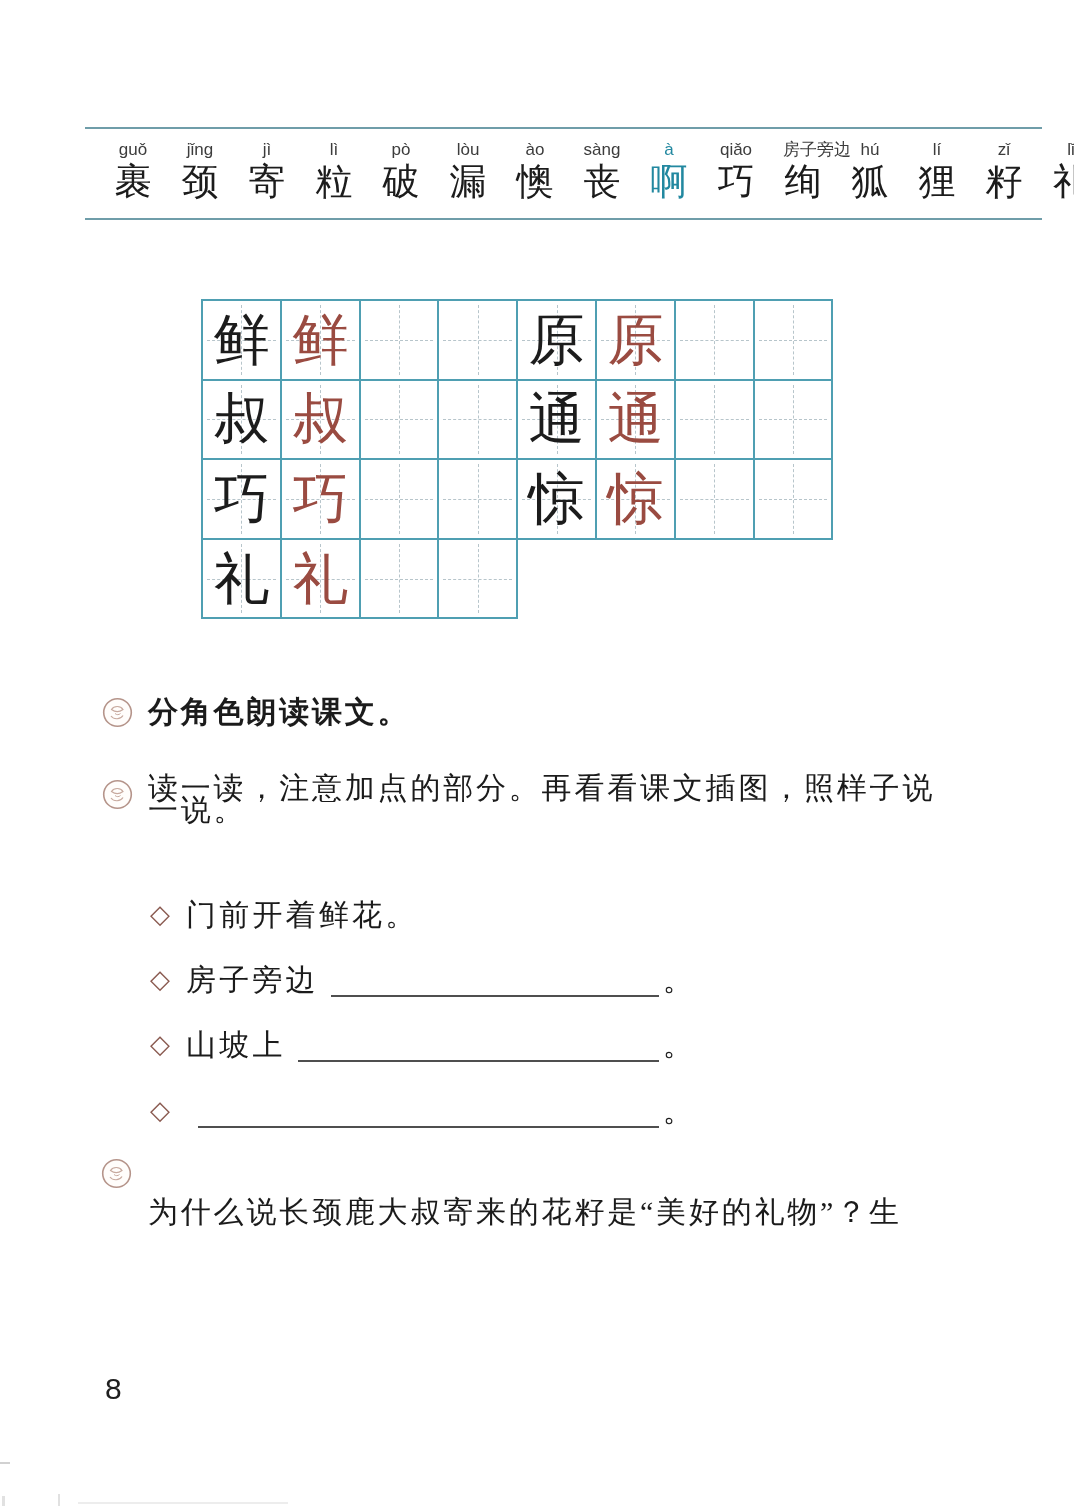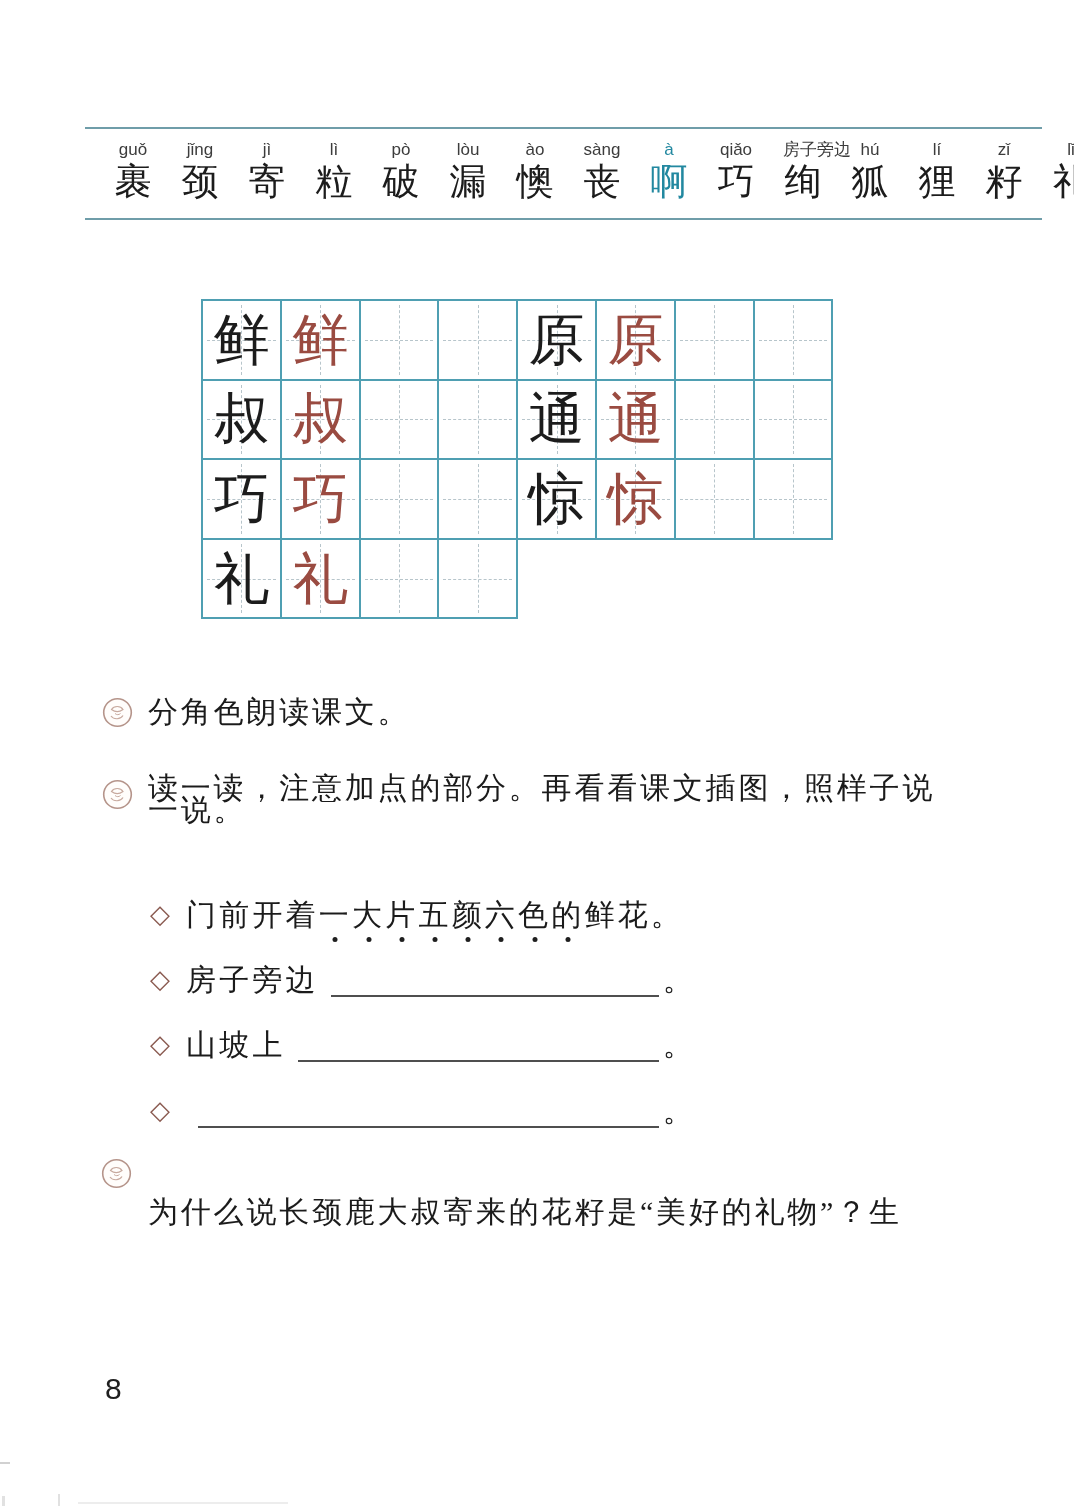--- a/index.html
+++ b/index.html
@@ -224,35 +224,34 @@
         </div>
       </div>
   </div>
 
   <svg class="bullet-icon" style="left:102px; top:697px;" viewBox="0 0 31 31">
     <circle cx="15.5" cy="15.5" r="13.8" fill="#fffdfb" stroke="#b5948a" stroke-width="1.6"></circle>
     <path d="M9.5 12.5c2.5-4 9-4 11.5 0c-3.5 2.5-8 2.5-11.5 0z" fill="none" stroke="#c7a99e" stroke-width="1.2"></path>
     <path d="M9 19c3 4 9.5 3.5 12-0.5" fill="none" stroke="#c7a99e" stroke-width="1.2"></path>
     <path d="M13 16.5c1.5 1.5 4 1.5 5.5 0" fill="none" stroke="#c7a99e" stroke-width="1"></path>
   </svg>
-  <div class="ex-line" style="left:148px; top:692px;">分角色朗读课文。</div>
+  <div class="ex-line" style="left:148px; top:692px;font-weight:bold;">分角色朗读课文。</div>
 
   <svg class="bullet-icon" style="left:102px; top:779px;" viewBox="0 0 31 31">
     <circle cx="15.5" cy="15.5" r="13.8" fill="#fffdfb" stroke="#b5948a" stroke-width="1.6"></circle>
     <path d="M9.5 12.5c2.5-4 9-4 11.5 0c-3.5 2.5-8 2.5-11.5 0z" fill="none" stroke="#c7a99e" stroke-width="1.2"></path>
     <path d="M9 19c3 4 9.5 3.5 12-0.5" fill="none" stroke="#c7a99e" stroke-width="1.2"></path>
     <path d="M13 16.5c1.5 1.5 4 1.5 5.5 0" fill="none" stroke="#c7a99e" stroke-width="1"></path>
   </svg>
   <div class="ex-line" style="left:148px; top:768px;">读一读，注意加点的部分。再看看课文插图，照样子说</div>
   <div class="ex-line" style="left:148px; top:790px;">一说。</div>
 
   <div class="subitem" style="top:895px;">
       <span class="diamond">◇</span>
       <span>门前开着</span>
-      <span><span class="dotchar">一</span><span class="dotchar">大</span><span class="dotchar">片</span><span class="dotchar">五</span><span class="dotchar">颜</span><span class="dotchar">六</span><span class="dotchar">色</span><span class="dotchar">的</span></span>
       <span>鲜花。</span>
     </div>
   <div class="subitem" style="top:960px; width:546px;">
       <span class="diamond">◇</span>
       <span>房子旁边</span>
       <span class="blank"></span>
       <span>。</span>
     </div>
   <div class="subitem" style="top:1025px; width:546px;">
       <span class="diamond">◇</span>

